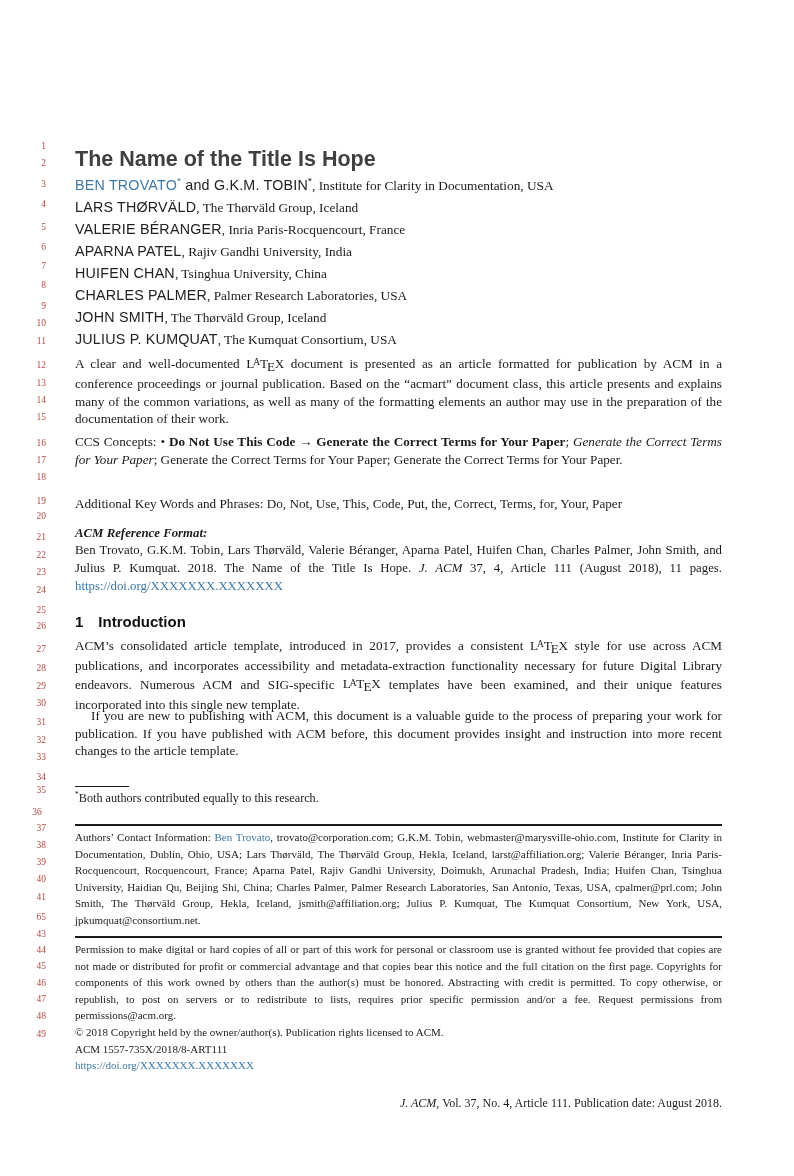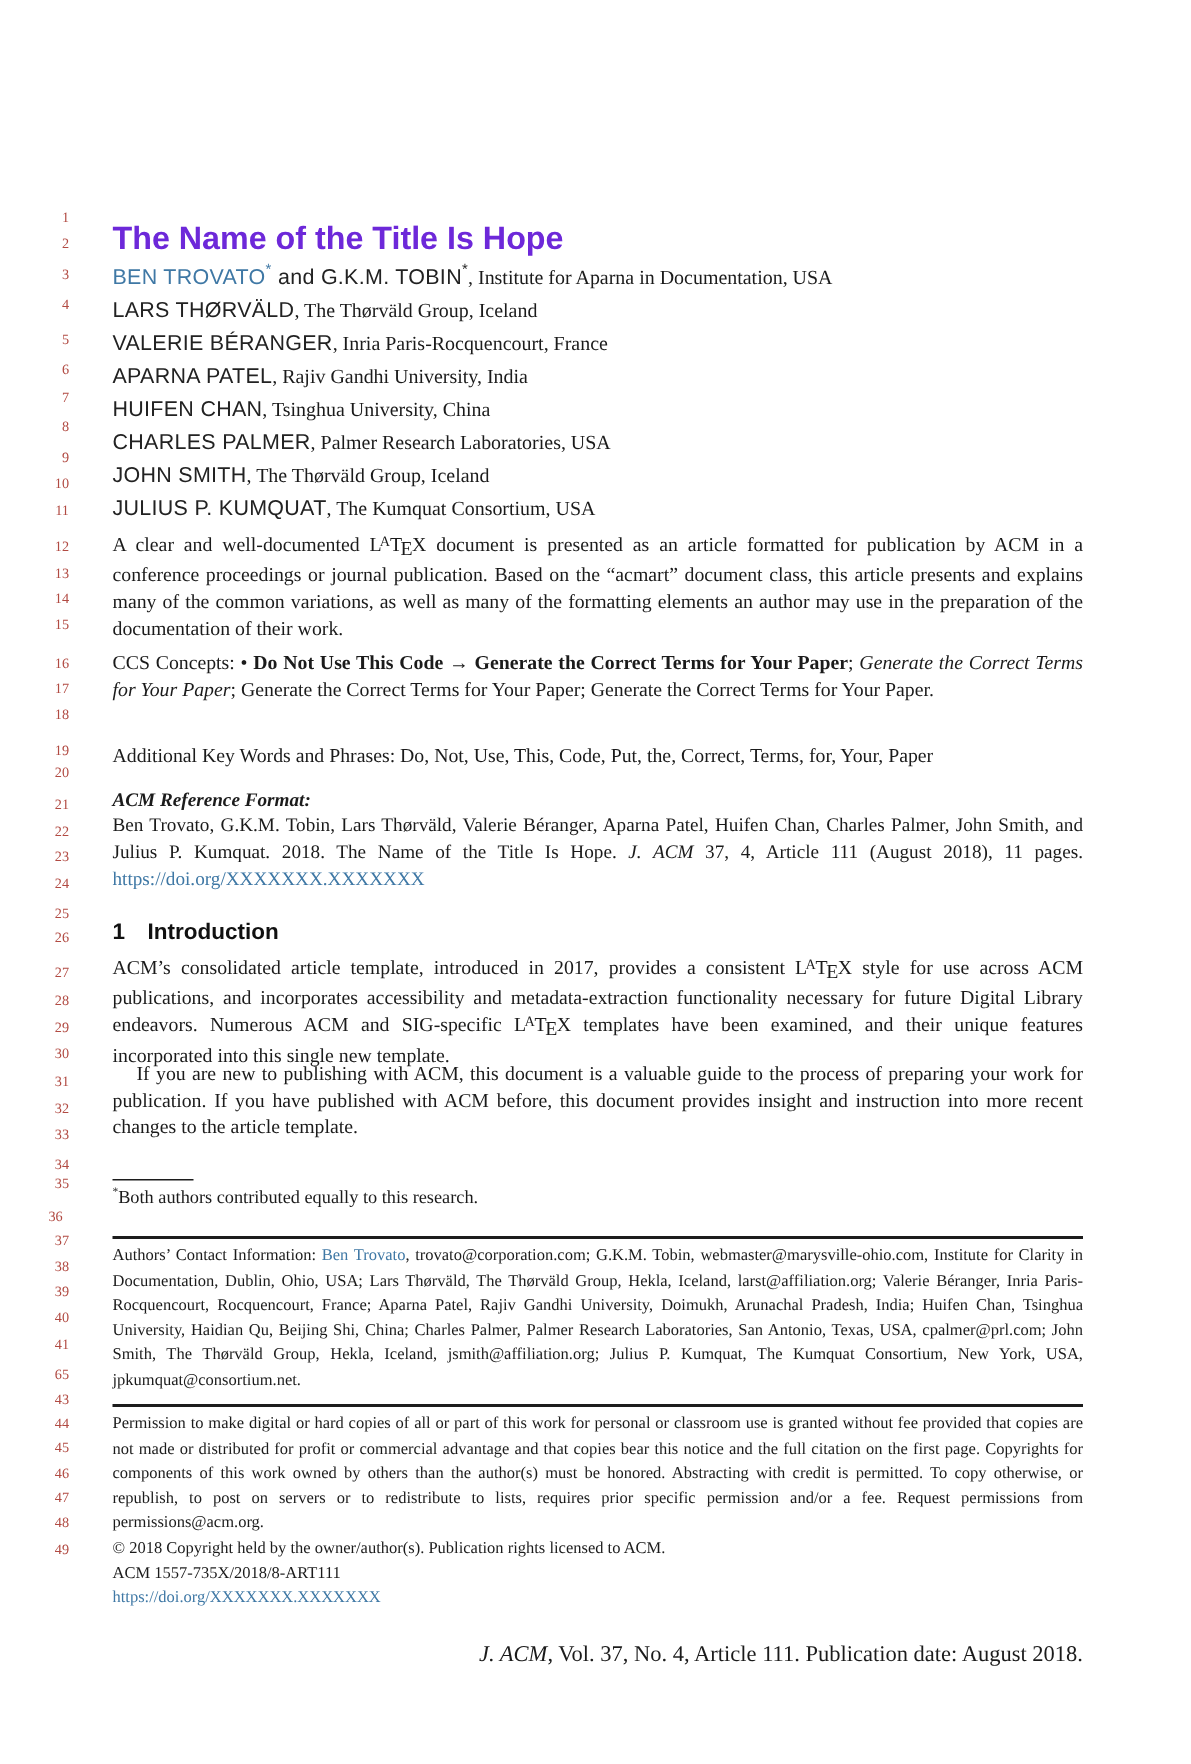--- a/index.html
+++ b/index.html
@@ -18,21 +18,21 @@
     font-family:"Liberation Serif", serif;
     color:var(--ink);
   }
   .blk{position:absolute;left:75px;width:647px;}
   .just{text-align:justify;}
   .body-txt{font-size:13.2px;line-height:17.6px;}
   .small-txt{font-size:11px;line-height:16.6px;}
   .page-title{
     font-family:"Liberation Sans", sans-serif;
     font-weight:700;font-size:21.5px;line-height:25px;
-    color:#6d28d9;
+    color:#404040;
   }
   .author-line{line-height:21px;white-space:nowrap;}
   .r-nm{font-family:"Liberation Sans", sans-serif;font-size:14.3px;letter-spacing:0.2px;color:#222;}
   .r-af{font-family:"Liberation Serif", serif;font-size:13.3px;}
   .r-b{font-weight:bold;}
   .r-i{font-style:italic;}
   .r-lk{color:var(--link);}
   .r-sp{vertical-align:super;font-size:0.62em;line-height:0;}
   .r-lx .lx-a{font-size:0.72em;vertical-align:0.28em;margin-left:-0.12em;margin-right:-0.02em;}
   .r-lx .lx-e{vertical-align:-0.22em;margin-left:-0.07em;margin-right:-0.03em;}
@@ -107,21 +107,21 @@
       <span class="lineno" style="top: 961px;">45</span>
       <span class="lineno" style="top: 978px;">46</span>
       <span class="lineno" style="top: 994px;">47</span>
       <span class="lineno" style="top: 1011px;">48</span>
       <span class="lineno" style="top: 1029px;">49</span>
     </div>
 
   <h1 class="blk page-title" style="top:133px;">The Name of the Title Is Hope</h1>
 
   <div class="blk" style="top:174px;" id="authors">
-      <div class="author-line"><span class="r-nm r-lk">BEN TROVATO</span><span class="r-nm r-sp r-lk">*</span><span class="r-nm"> and </span><span class="r-nm">G.K.M. TOBIN</span><span class="r-nm r-sp">*</span><span class="r-af">, Institute for Aparna in Documentation, USA</span></div>
+      <div class="author-line"><span class="r-nm r-lk">BEN TROVATO</span><span class="r-nm r-sp r-lk">*</span><span class="r-nm"> and </span><span class="r-nm">G.K.M. TOBIN</span><span class="r-nm r-sp">*</span><span class="r-af">, Institute for Clarity in Documentation, USA</span></div>
       <div class="author-line"><span class="r-nm">LARS THØRVÄLD</span><span class="r-af">, The Thørväld Group, Iceland</span></div>
       <div class="author-line"><span class="r-nm">VALERIE BÉRANGER</span><span class="r-af">, Inria Paris-Rocquencourt, France</span></div>
       <div class="author-line"><span class="r-nm">APARNA PATEL</span><span class="r-af">, Rajiv Gandhi University, India</span></div>
       <div class="author-line"><span class="r-nm">HUIFEN CHAN</span><span class="r-af">, Tsinghua University, China</span></div>
       <div class="author-line"><span class="r-nm">CHARLES PALMER</span><span class="r-af">, Palmer Research Laboratories, USA</span></div>
       <div class="author-line"><span class="r-nm">JOHN SMITH</span><span class="r-af">, The Thørväld Group, Iceland</span></div>
       <div class="author-line"><span class="r-nm">JULIUS P. KUMQUAT</span><span class="r-af">, The Kumquat Consortium, USA</span></div>
     </div>
 
   <p class="blk just body-txt" style="top:354px;"><span>A clear and well-documented </span><span class="r-lx">L<span class="lx-a">A</span>T<span class="lx-e">E</span>X</span><span> document is presented as an article formatted for publication by ACM in a conference proceedings or journal publication. Based on the “acmart” document class, this article presents and explains many of the common variations, as well as many of the formatting elements an author may use in the preparation of the documentation of their work.</span></p>
@@ -153,15 +153,15 @@
 
   <div class="rule" style="top:936px;left:75px;width:647px;height:1.5px;"></div>
 
   <div class="blk small-txt" style="top:941px;">
     <p class="just"><span>Permission to make digital or hard copies of all or part of this work for personal or classroom use is granted without fee provided that copies are not made or distributed for profit or commercial advantage and that copies bear this notice and the full citation on the first page. Copyrights for components of this work owned by others than the author(s) must be honored. Abstracting with credit is permitted. To copy otherwise, or republish, to post on servers or to redistribute to lists, requires prior specific permission and/or a fee. Request permissions from permissions@acm.org.</span></p>
     <div><span>© 2018 Copyright held by the owner/author(s). Publication rights licensed to ACM.</span></div>
     <div><span>ACM 1557-735X/2018/8-ART111</span></div>
     <div><span class="r-lk">https://doi.org/XXXXXXX.XXXXXXX</span></div>
   </div>
 
-  <div class="blk" style="top:1095px;text-align:right;font-size:15px;line-height:16px;"><span class="r-i">J. ACM</span><span>, Vol. 37, No. 4, Article 111. Publication date: August 2018.</span></div>
+  <div class="blk" style="top:1095px;text-align:right;font-size:12px;line-height:16px;"><span class="r-i">J. ACM</span><span>, Vol. 37, No. 4, Article 111. Publication date: August 2018.</span></div>
 
 </div>
 
 </body></html>

